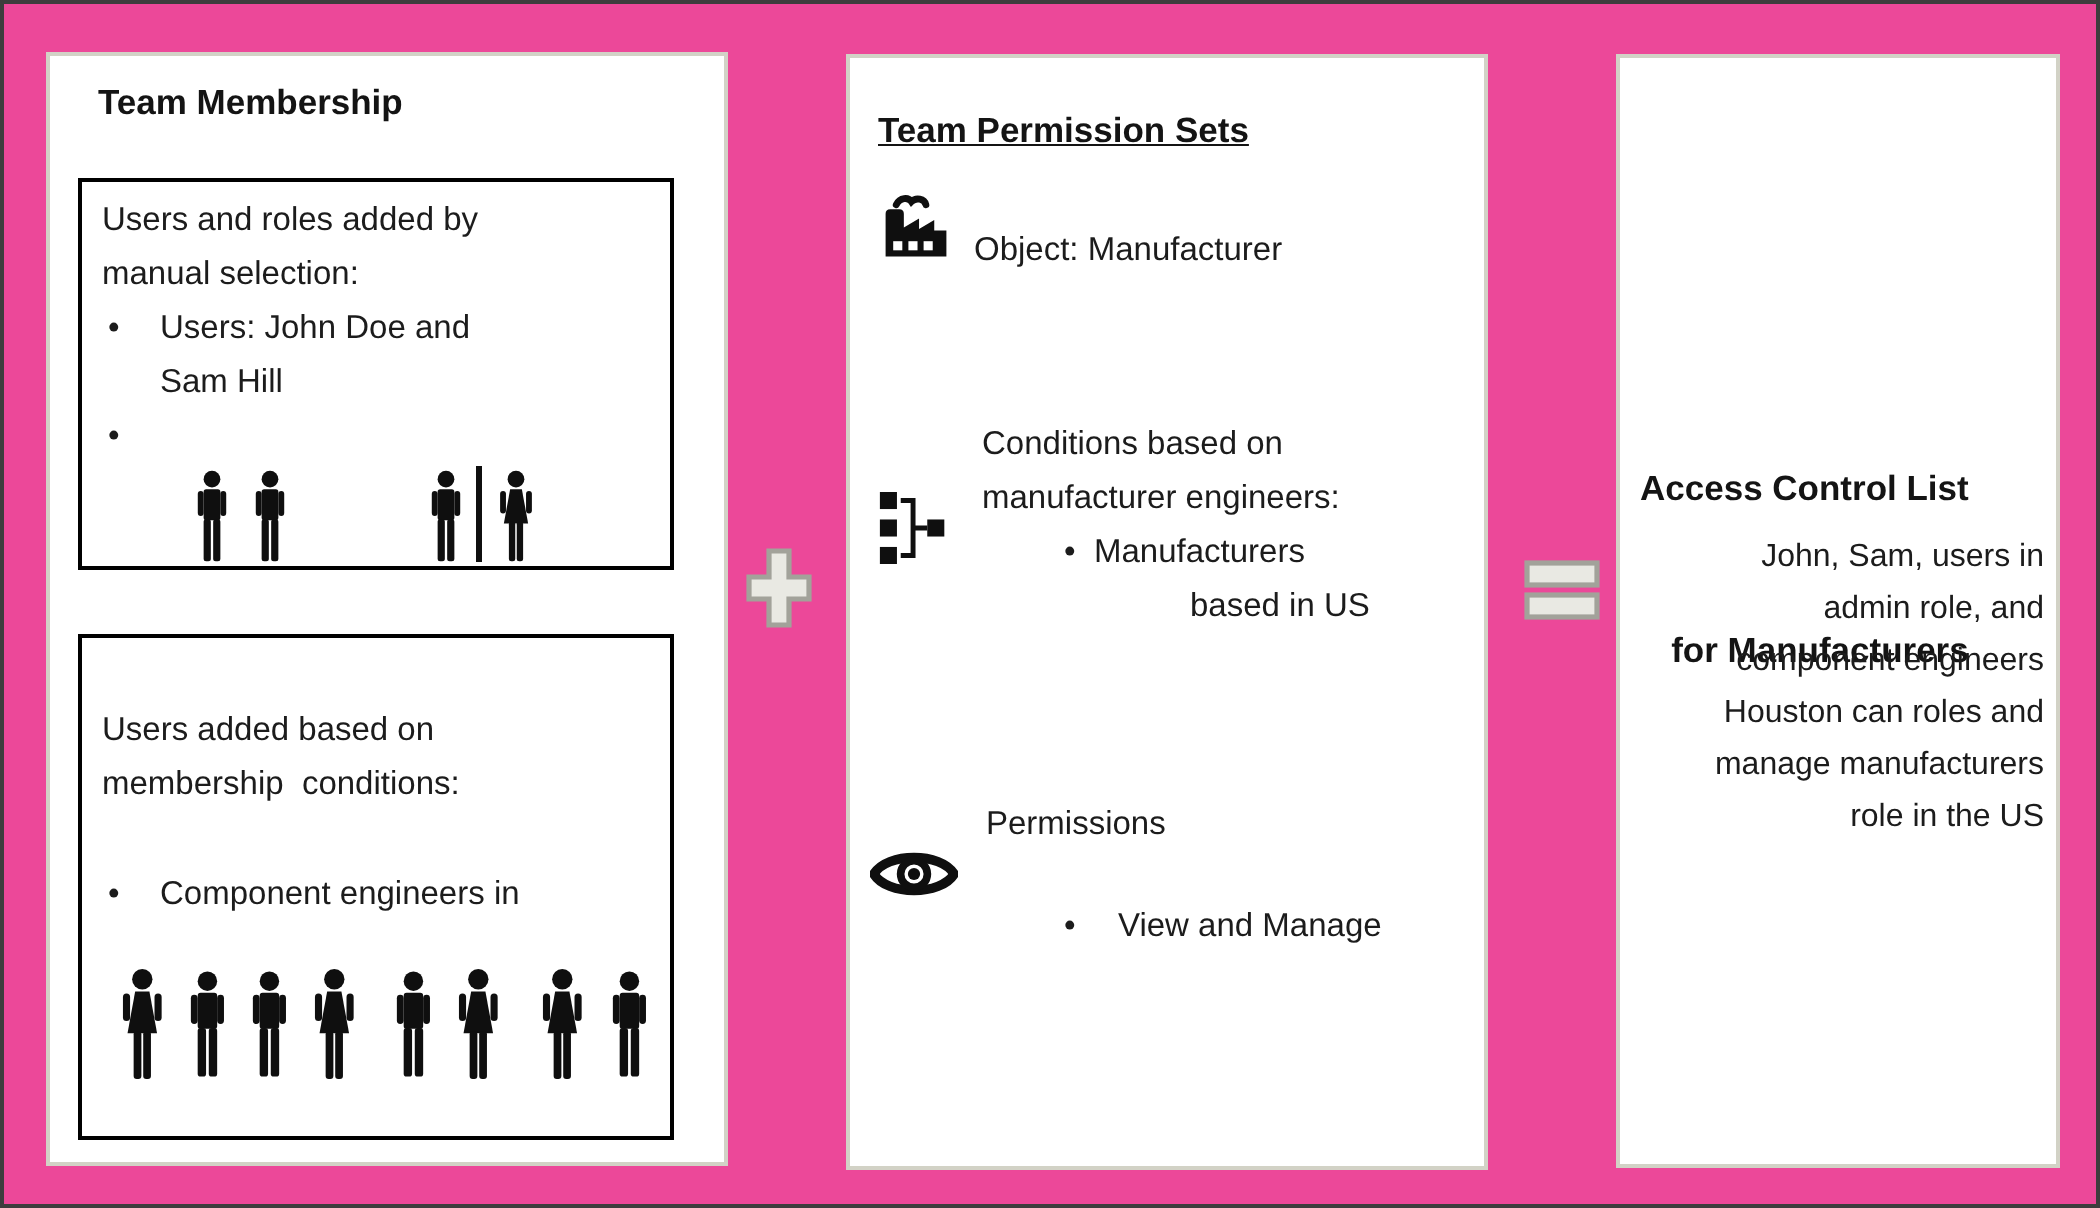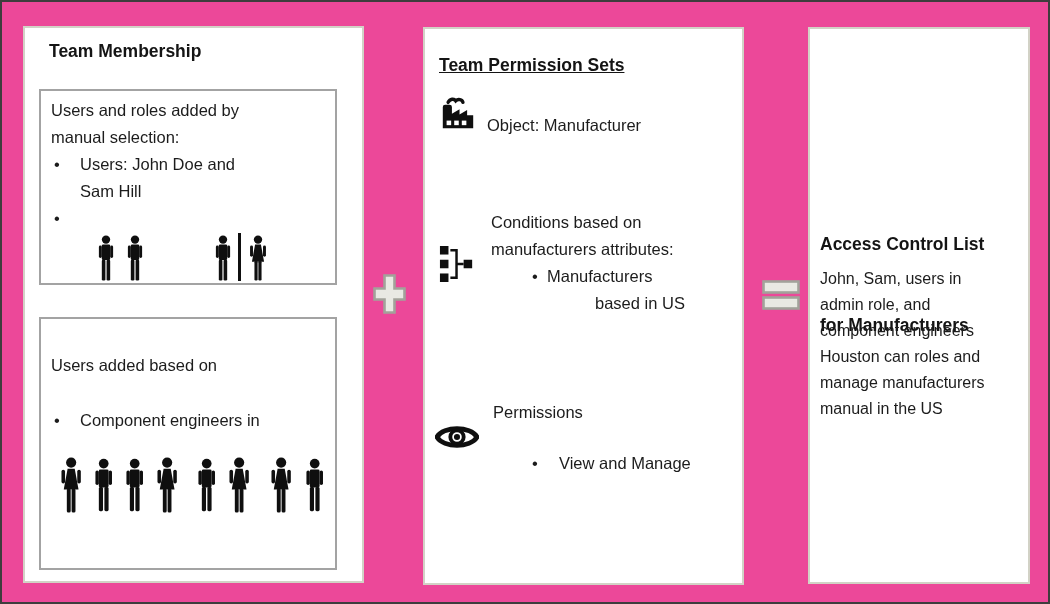--- a/index.html
+++ b/index.html
@@ -9,23 +9,23 @@
 
   .panel { position:absolute; background:#ffffff; border:2px solid #d2d2c6; }
   #panel-left   { left:21px;  top:24px; width:341px; height:557px; }
   #panel-middle { left:421px; top:25px; width:321px; height:558px; }
   #panel-right  { left:806px; top:25px; width:222px; height:557px; }
 
   .panel-title { position:absolute; font-weight:700; font-size:17.5px; line-height:27px; color:#141414; white-space:pre; }
   #left-title   { left:24px; top:10px; }
   #middle-title { left:14px; top:23px;text-decoration:underline; }
   #right-title  { left:10px; top:148px; }
-  #right-title .tline { white-space:pre; }
-
-  .inner-box { position:absolute; border:2px solid #a3a3a3; background:#ffffff;
+  #right-title .tline { white-space:pre;text-align:right; }
+
+  .inner-box { position:absolute; border:2px solid #000000; background:#ffffff;
                font-size:16.5px; line-height:27px; }
   #manual-box    { left:14px; top:61px;  width:298px; height:196px; padding:6px 10px 0 10px; }
   #condition-box { left:14px; top:289px; width:298px; height:253px; padding:33px 10px 13px 10px; }
 
   .line { white-space:pre-wrap; }
   .bullet-row { display:flex; padding-left:3px; }
   .bullet-glyph { width:26px; flex:0 0 26px; }
   .bullet-text { flex:1; }
 
   .icons-row { display:flex; align-items:flex-end; }
@@ -44,21 +44,21 @@
   #cond-icon { left:14px; top:214px; }
   #cond-text { left:66px; top:180px; width:240px; }
   #cond-bullet-line { display:flex; margin-left:41px; }
   #cond-bullet-line .bullet-glyph { flex:0 0 15px; width:15px; }
   #cond-last-line { margin-left:104px; }
   #perm-icon { left:10px; top:392px; }
   #perm-heading { left:68px; top:370px; }
   #perm-bullet-row { left:107px; top:421px; display:flex; }
   #perm-bullet-row .bullet-glyph { flex:0 0 27px; width:27px; }
 
-  #right-body { position:absolute; left:10px; top:237px; width:202px; font-size:16px; line-height:26px; }
+  #right-body { position:absolute; left:10px; top:237px; width:202px; font-size:16px; line-height:26px;text-align:right; }
 
   #plus-op   { position:absolute; left:371px; top:272px; }
   #equals-op { position:absolute; left:760px; top:278px; }
 
   #svg-defs { position:absolute; width:0; height:0; overflow:hidden; }
 </style>
 </head>
 <body>
 
 <svg id="svg-defs" aria-hidden="true">
@@ -139,20 +139,21 @@
           </svg>
         <div class="restroom-divider"></div>
         <svg class="person-svg" width="24" height="46">
             <use href="#sym-woman"></use>
           </svg>
       </div>
     </div>
 
     <div class="inner-box" id="condition-box">
       <div class="line">Users added based on</div>
+      <div class="line">membership  conditions:</div>
       <div class="bullet-row" style="margin-top:28px;">
         <span class="bullet-glyph">•</span>
         <div class="bullet-text">
           <div class="line">Component engineers in</div>
         </div>
       </div>
       <div class="icons-row" id="condition-icons">
         <svg class="person-svg gap9" width="27" height="56">
             <use href="#sym-woman"></use>
           </svg>
@@ -193,21 +194,21 @@
     <svg class="abs" id="object-row-icon" width="38" height="40" fill="#0f0f0f">
         <use href="#sym-factory"></use>
       </svg>
     <div class="abs mtext" id="object-row-text">Object: Manufacturer</div>
 
     <svg class="abs" id="cond-icon" width="36" height="42" fill="#0f0f0f">
         <use href="#sym-hierarchy"></use>
       </svg>
     <div class="abs mtext" id="cond-text">
       <div class="line">Conditions based on</div>
-      <div class="line">manufacturers attributes:</div>
+      <div class="line">manufacturer engineers:</div>
       <div id="cond-bullet-line">
         <span class="bullet-glyph">•</span>
         <div class="line">Manufacturers</div>
       </div>
       <div class="line" id="cond-last-line">based in US</div>
     </div>
 
     <svg class="abs" id="perm-icon" width="44" height="32">
         <use href="#sym-eye"></use>
       </svg>
@@ -226,17 +227,17 @@
     <h2 class="panel-title" id="right-title">
       <div class="tline">Access Control List</div>
       <div class="tline">for Manufacturers</div>
     </h2>
     <div id="right-body">
       <div class="line">John, Sam, users in</div>
       <div class="line">admin role, and</div>
       <div class="line">component engineers</div>
       <div class="line">Houston can roles and</div>
       <div class="line">manage manufacturers</div>
-      <div class="line">manual in the US</div>
+      <div class="line">role in the US</div>
     </div>
   </section>
 
 </div>
 
 </body></html>

